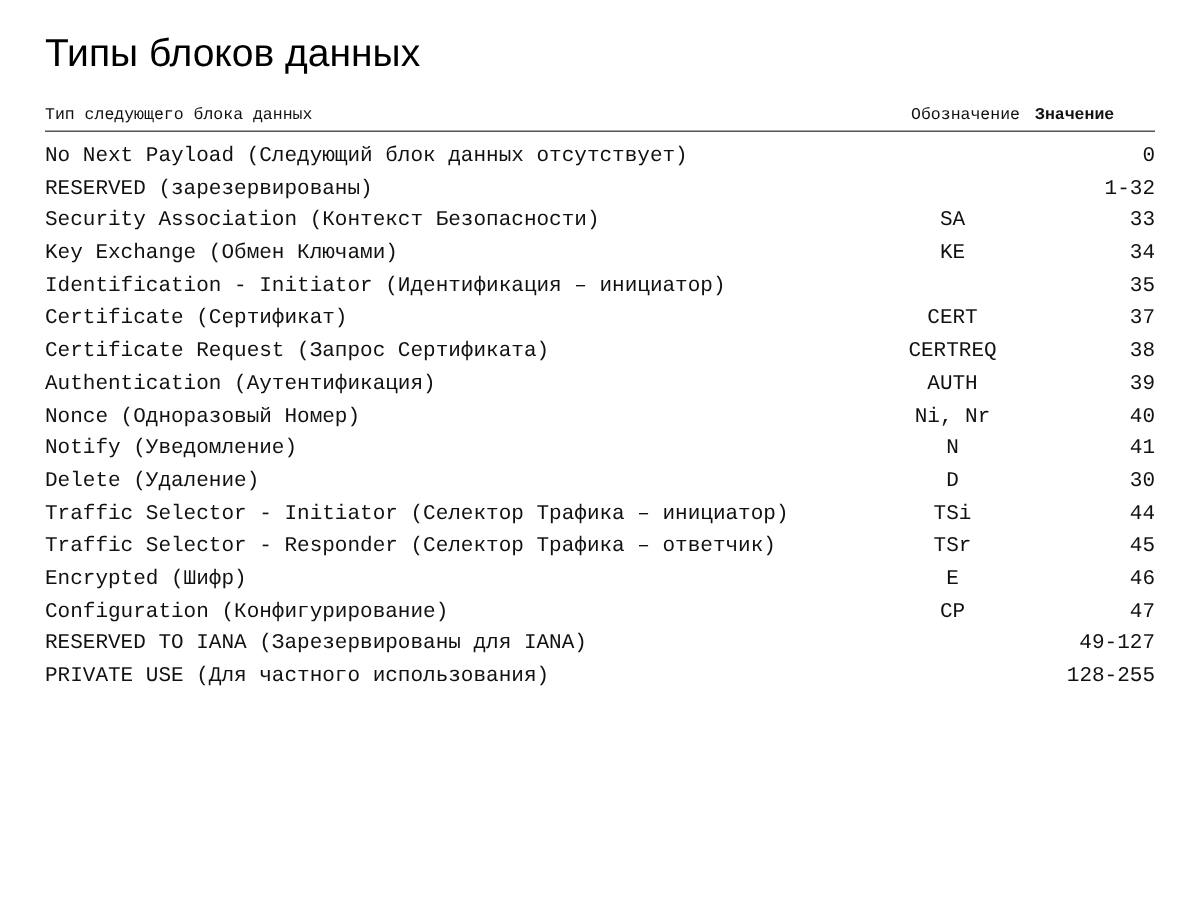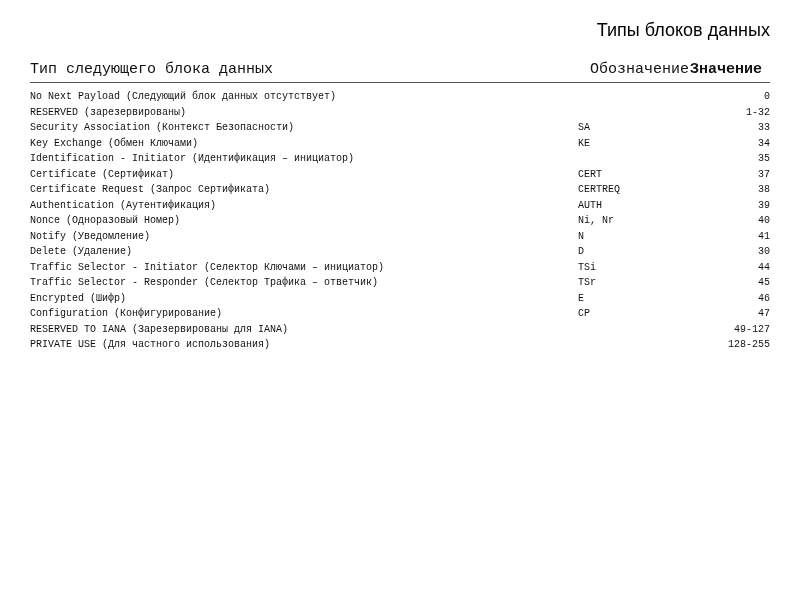--- a/index.html
+++ b/index.html
@@ -12,39 +12,39 @@
       background: #ffffff;
       font-family: 'Courier New', Courier, monospace;
       font-size: 13px;
       color: #111;
       width: 800px;
       min-height: 600px;
       padding: 20px 30px;
     }
 
     .page-title {
-      text-align: right;
+      text-align: left;
       font-family: Arial, sans-serif;
-      font-size: 18px;
+      font-size: 26px;
       font-weight: normal;
       margin-bottom: 20px;
       color: #000;
     }
 
     .table-container {
       width: 100%;
     }
 
     .table-header {
       display: flex;
       justify-content: space-between;
       border-bottom: 1px solid #555;
       padding-bottom: 4px;
       margin-bottom: 6px;
-      font-size: 15px;
+      font-size: 11px;
       margin-top: 12px;
     }
 
     .col-description {
       flex: 1;
     }
 
     .col-abbr {
       width: 100px;
       text-align: right;
@@ -54,31 +54,30 @@
     .col-value {
       width: 80px;
       text-align: left;
       font-weight: bold;
     }
 
     .table-row {
       display: flex;
       justify-content: space-between;
       line-height: 1.55;
-      font-size: 10px;
-      gap: 12px;
+      font-size: 14px;
     }
 
     .row-desc {
       flex: 1;
     }
 
     .row-abbr {
       width: 100px;
-      text-align: left;
+      text-align: center;
       padding-right: 10px;
     }
 
     .row-val {
       width: 80px;
       text-align: right;
     }
   </style>
 </head>
 <body>
@@ -140,21 +139,21 @@
         <span class="row-desc">Notify (Уведомление)</span>
         <span class="row-abbr">N</span>
         <span class="row-val">41</span>
       </div>
       <div class="table-row">
         <span class="row-desc">Delete (Удаление)</span>
         <span class="row-abbr">D</span>
         <span class="row-val">30</span>
       </div>
       <div class="table-row">
-        <span class="row-desc">Traffic Selector - Initiator (Селектор Ключами – инициатор)</span>
+        <span class="row-desc">Traffic Selector - Initiator (Селектор Трафика – инициатор)</span>
         <span class="row-abbr">TSi</span>
         <span class="row-val">44</span>
       </div>
       <div class="table-row">
         <span class="row-desc">Traffic Selector - Responder (Селектор Трафика – ответчик)</span>
         <span class="row-abbr">TSr</span>
         <span class="row-val">45</span>
       </div>
       <div class="table-row">
         <span class="row-desc">Encrypted (Шифр)</span>

